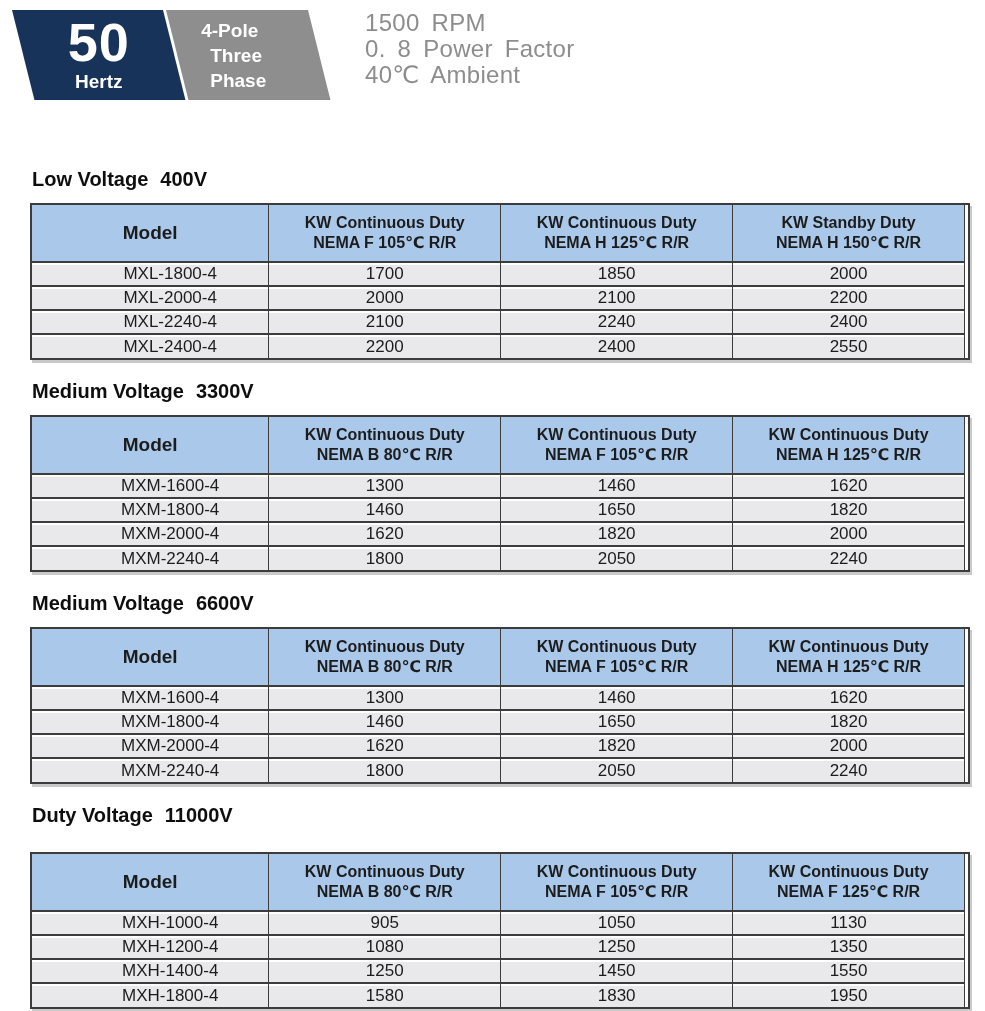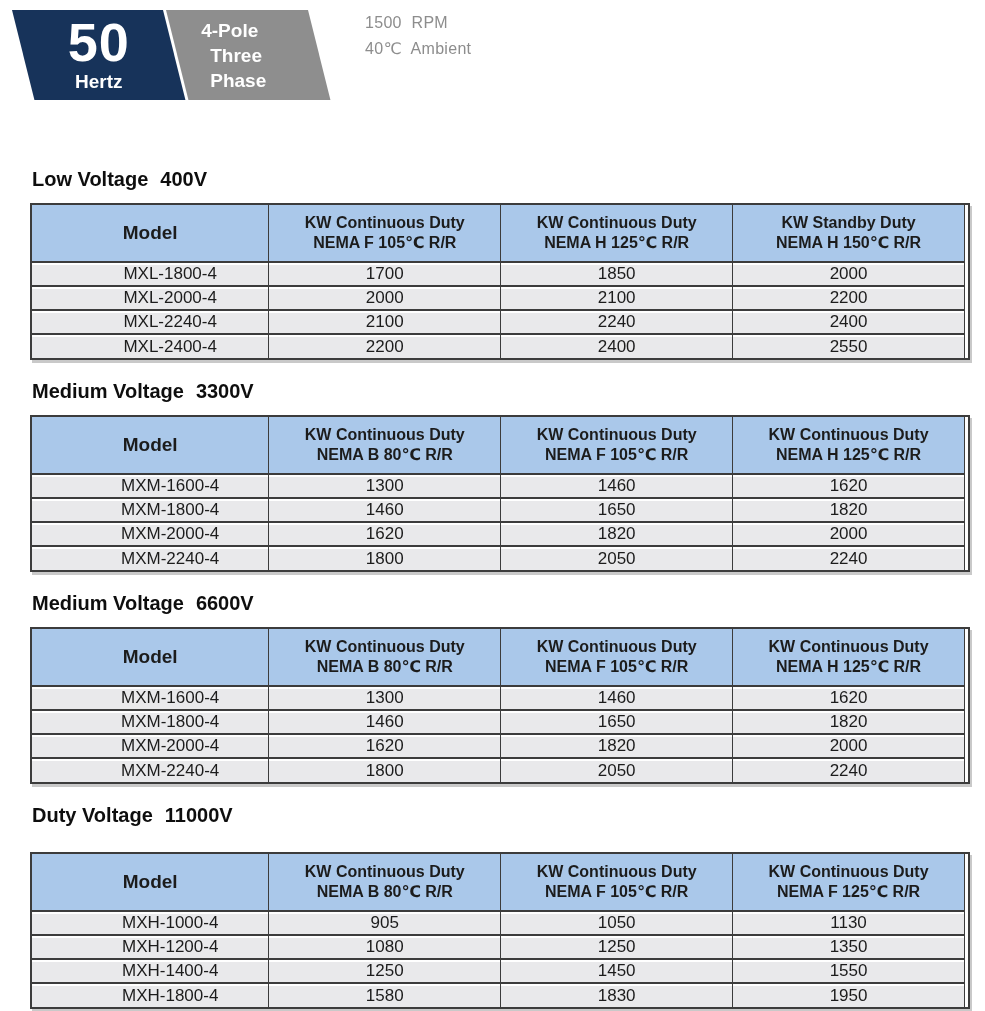--- a/index.html
+++ b/index.html
@@ -29,21 +29,21 @@
     color: #ffffff;
   }
   .freq-num  { font-size: 54px; font-weight: bold; line-height: 0.95; letter-spacing: 1px; }
   .freq-unit { font-size: 19px; font-weight: bold; margin-top: 3px; }
   .pgram-inner.left { align-items: flex-start; padding-left: 24px; }
   .pole-l1 { font-size: 19px; font-weight: bold; line-height: 25px; }
   .pole-l2 { font-size: 19px; font-weight: bold; line-height: 25px; padding-left: 9px; }
 
   .specs {
     position: absolute; left: 365px; top: 0;
-    color: #8d8d8d; font-size: 16px; line-height: 26px;
+    color: #8d8d8d; font-size: 24px; line-height: 26px;
     word-spacing: 5px; letter-spacing: 0.3px;
   }
 
   
   #sections { margin-left: 30px; width: 940px; }
   .sec-title {
     font-size: 20px; font-weight: bold; color: #0e0e0e;
     margin: 20px 0 12px 2px;
   }
   .sec-title.first { margin-top: 58px; }
@@ -99,20 +99,21 @@
       </div>
     </div>
     <div class="pgram gray">
       <div class="pgram-inner left">
         <div class="pole-l1">4-Pole</div>
         <div class="pole-l2">Three Phase</div>
       </div>
     </div>
     <div class="specs">
       <div>1500 RPM</div>
+      <div>0. 8 Power Factor</div>
       <div>40℃ Ambient</div>
     </div>
   </div>
 
   <div id="sections">
       <section class="sec">
         <div class="sec-title first"><span>Low Voltage</span><span class="volt">400V</span></div>
         <div class="tbl-wrap">
           <table class="spec-table">
             <thead>

